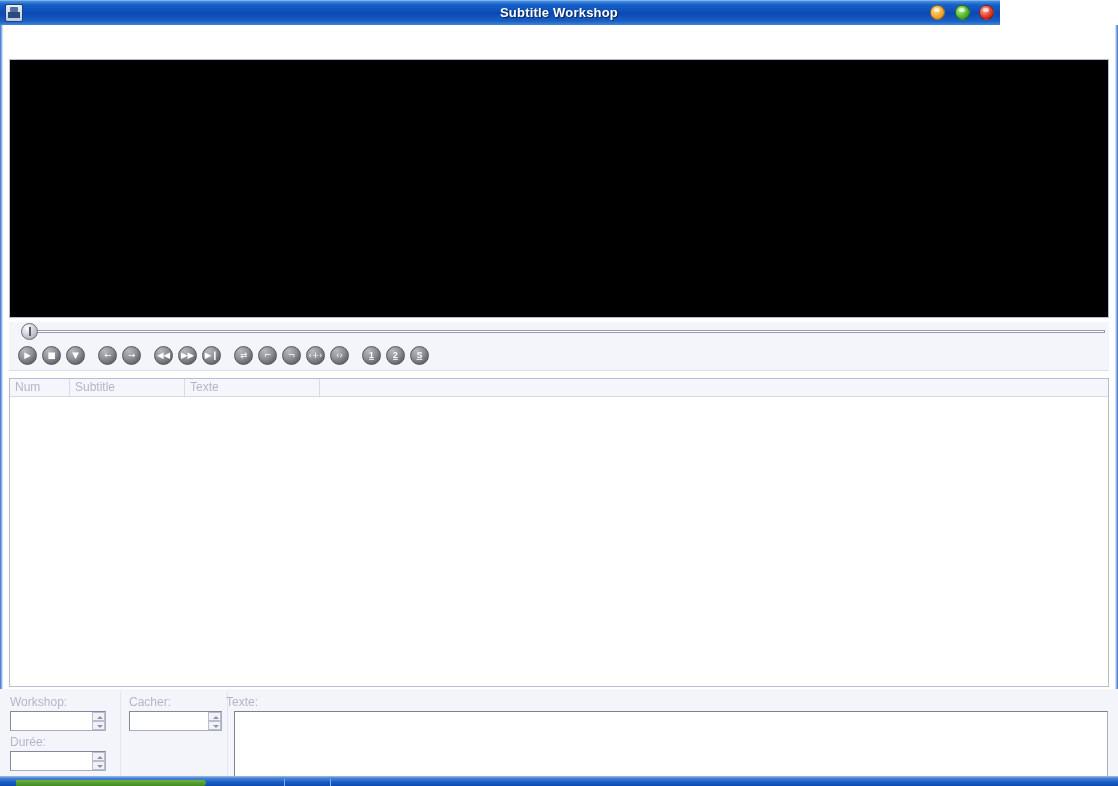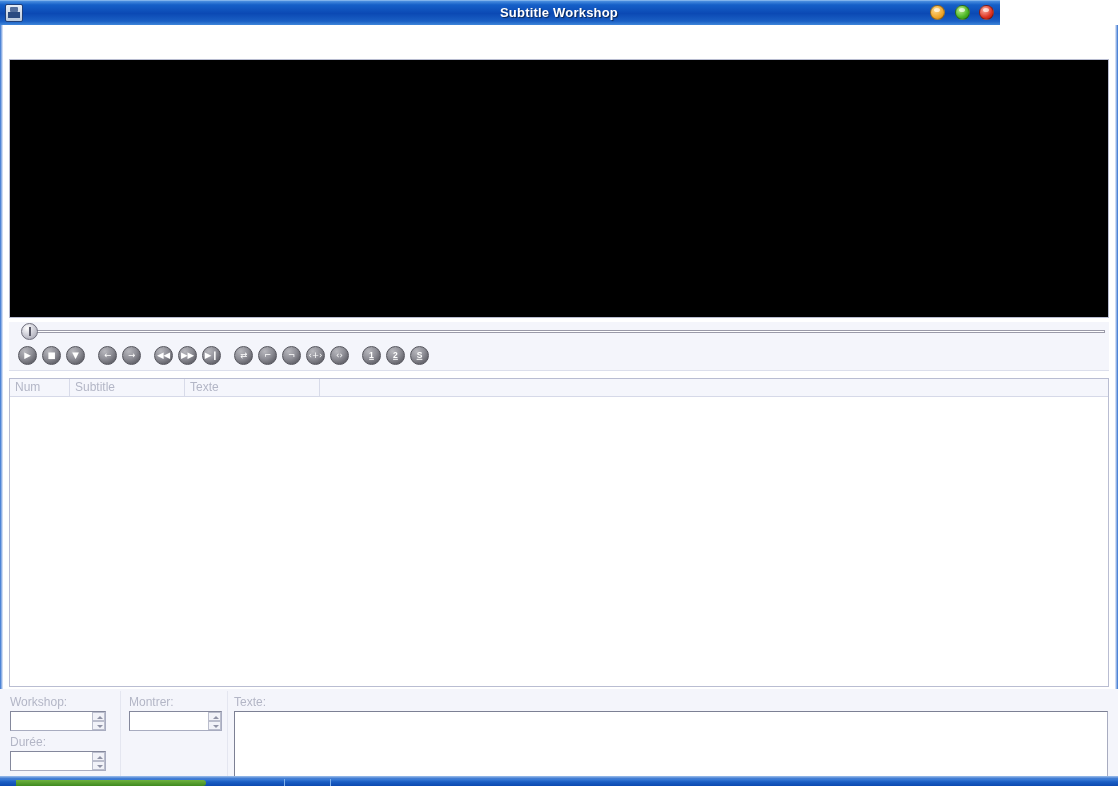--- a/index.html
+++ b/index.html
@@ -291,31 +291,31 @@
     <div class="fld-label" style="left:10px;top:46px">Durée:</div>
     <div class="spin" style="left:10px;top:62px;width:96px">
       <div class="spin-btns">
         <i class="up"></i>
         <i class="dn"></i>
       </div>
     </div>
 
     <div class="vsep" style="left:120px;top:2px;height:86px"></div>
 
-    <div class="fld-label" style="left:129px;top:6px">Montrer:</div>
+    <div class="fld-label" style="left:129px;top:6px">Cacher:</div>
     <div class="spin" style="left:129px;top:22px;width:93px">
       <div class="spin-btns">
         <i class="up"></i>
         <i class="dn"></i>
       </div>
     </div>
 
     <div class="vsep" style="left:227px;top:2px;height:86px"></div>
 
-    <div class="fld-label" style="left:234px;top:6px">Texte:</div>
+    <div class="fld-label" style="left:226px;top:6px">Texte:</div>
     <div class="textbox" style="left:234px;top:22px;width:874px;height:66px"></div>
   </div>
 
   <div class="win-bottom-edge"></div>
 
   <div class="taskbar">
     <div class="tb-start"></div>
     <div class="tb-sep" style="left:284px"></div>
     <div class="tb-sep" style="left:330px"></div>
   </div>

